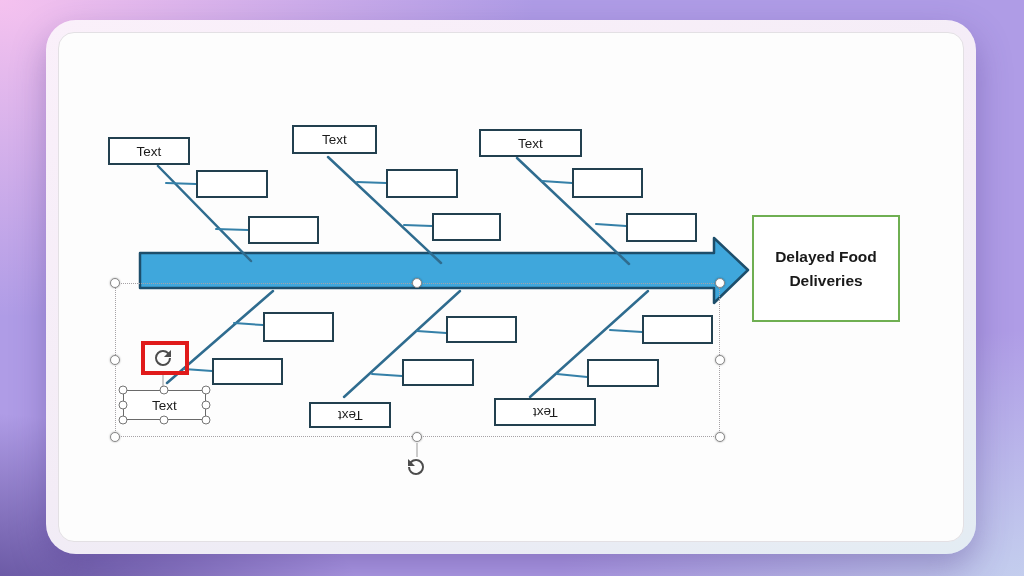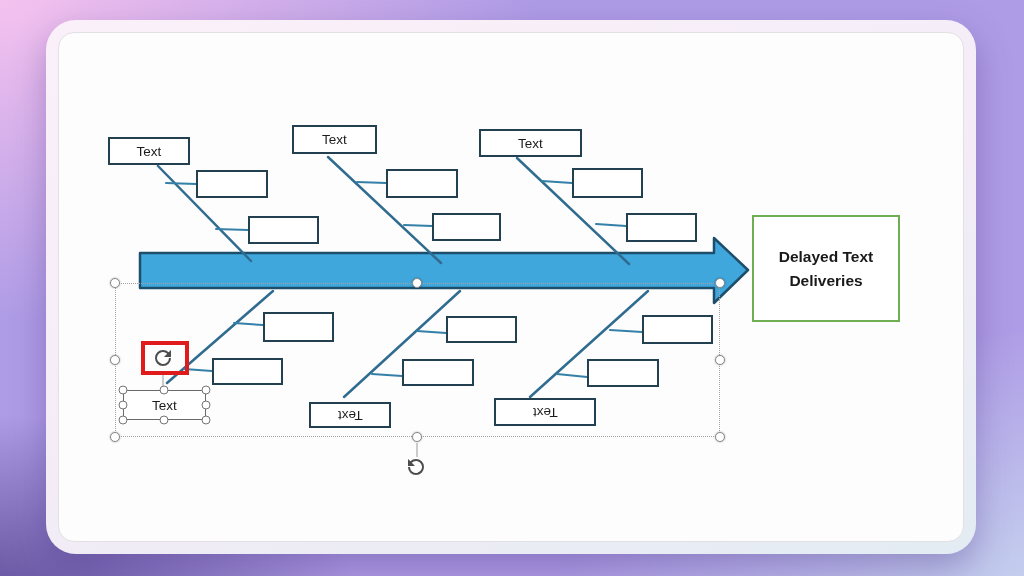--- a/index.html
+++ b/index.html
@@ -112,21 +112,21 @@
   <span>Text</span>
 </div>
 <div class="abs label-box flipped" style="left:309px;top:402px;width:82px;height:26px">
   <span>Text</span>
 </div>
 <div class="abs label-box flipped" style="left:494px;top:398px;width:102px;height:28px">
   <span>Text</span>
 </div>
 
 <div class="abs effect-box">
-  <span>Delayed Text Deliveries</span>
+  <span>Delayed Food Deliveries</span>
 </div>
 
 <div class="abs sel-rect"></div>
 <div class="abs handle" style="left:115px;top:283px"></div>
 <div class="abs handle" style="left:417px;top:283px"></div>
 <div class="abs handle" style="left:720px;top:283px"></div>
 <div class="abs handle" style="left:115px;top:360px"></div>
 <div class="abs handle" style="left:720px;top:360px"></div>
 <div class="abs handle" style="left:115px;top:437px"></div>
 <div class="abs handle" style="left:417px;top:437px"></div>

